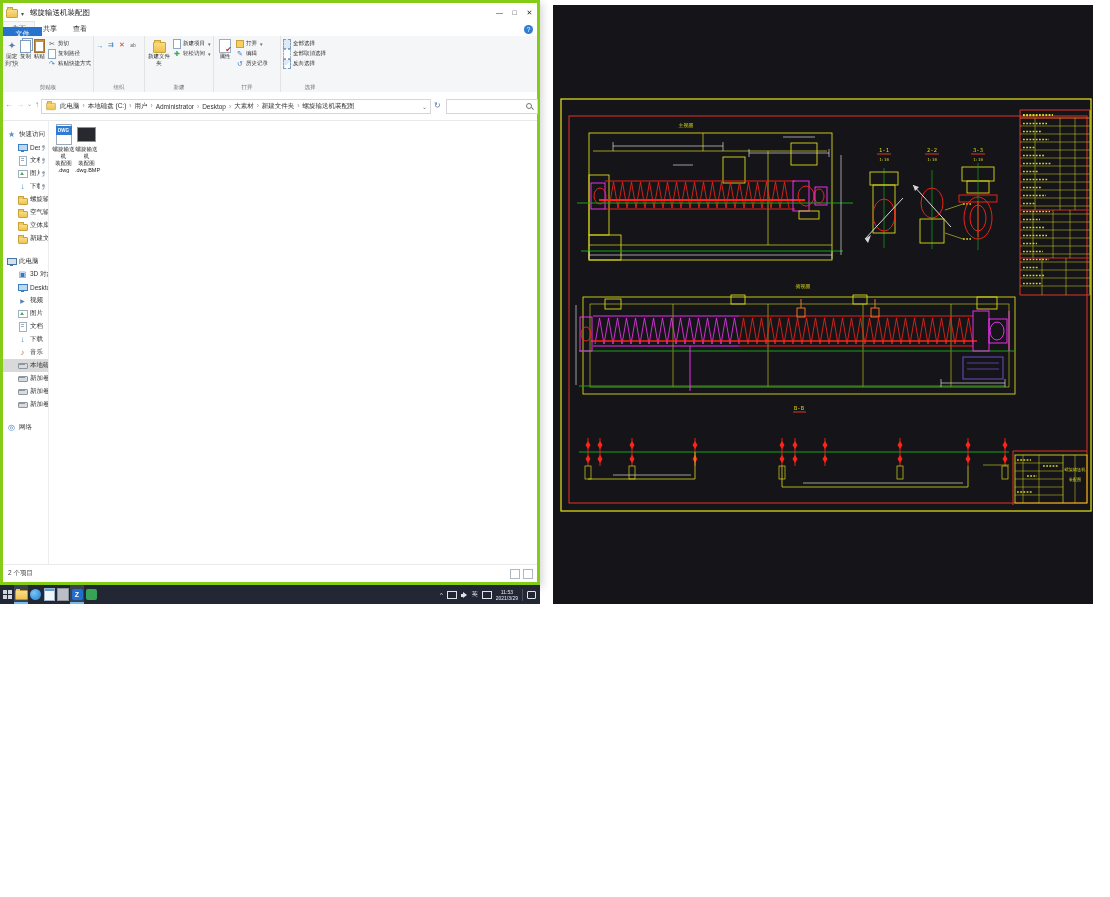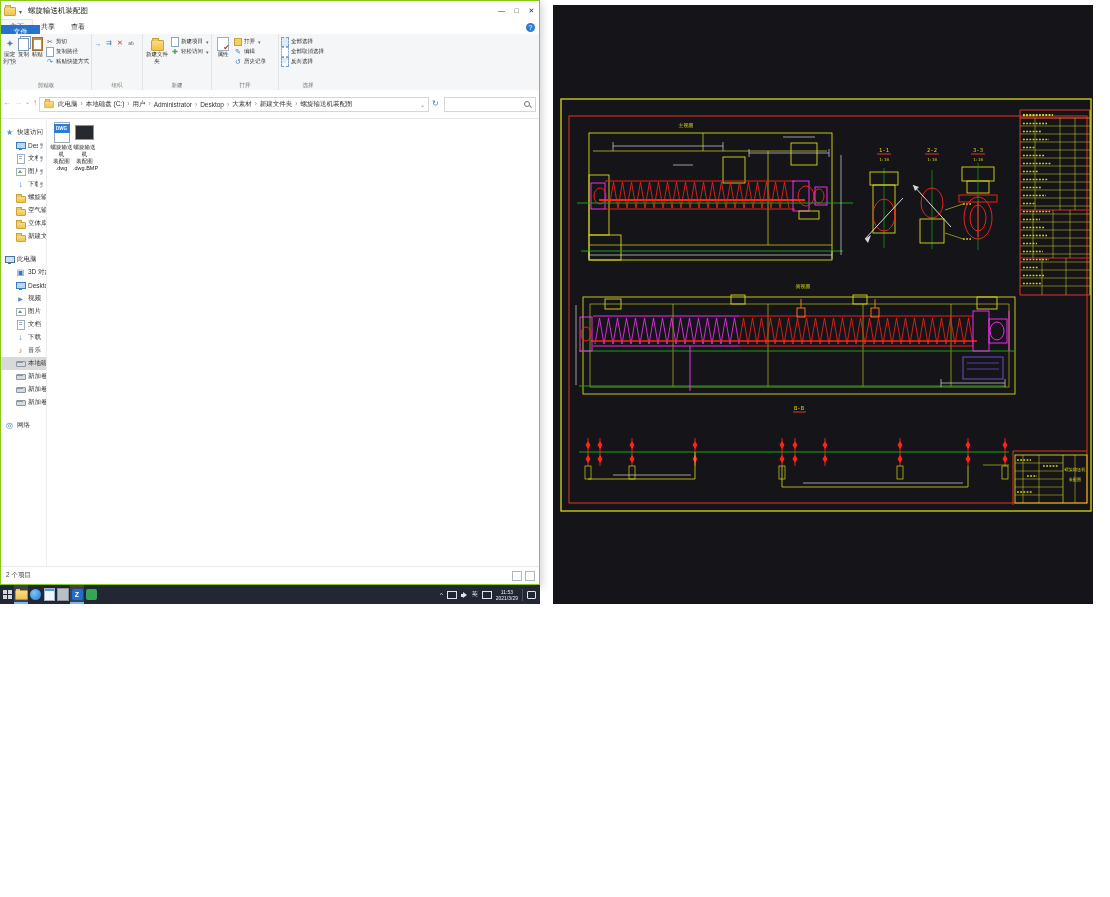--- a/index.html
+++ b/index.html
@@ -1,18 +1,18 @@
 <!DOCTYPE html>
 <html><head>
 <meta charset="utf-8">
 <style>
   html,body{margin:0;padding:0;}
   body{width:1110px;height:897px;position:relative;background:#fff;font-family:"Liberation Sans",sans-serif;outline:1px solid #c3c3c3;overflow:hidden;}
   
-  .explorer{position:absolute;left:0;top:0;width:540px;height:585px;background:#fff;border:1px solid #84cc16;box-sizing:border-box;box-shadow:2px 3px 8px rgba(0,0,0,.18);}
+  .explorer{position:absolute;left:0;top:0;width:540px;height:585px;background:#fff;border:3px solid #84cc16;box-sizing:border-box;box-shadow:2px 3px 8px rgba(0,0,0,.18);}
   .titlebar{position:absolute;left:0;top:0;right:0;height:20px;background:#fff;display:flex;align-items:center;padding-left:3px;}
   .qat{display:flex;align-items:center;gap:3px;}
   .mini-folder{width:10px;height:7px;background:linear-gradient(#f9dd84,#eec353);border:1px solid #c9a23a;border-radius:1px;position:relative;}
   .mini-folder::before{content:"";position:absolute;top:-3px;left:0;width:4px;height:2px;background:#eec85a;border:1px solid #c9a23a;border-bottom:none;}
   .qat-caret{font-size:6px;color:#555;}
   .win-title{font-size:7.5px;color:#222;margin-left:6px;white-space:nowrap;}
   .win-controls{position:absolute;right:0;top:0;display:flex;height:19px;}
   .win-btn{width:15px;height:19px;display:flex;align-items:center;justify-content:center;font-size:7px;color:#333;}
   
   .tabsrow{position:absolute;left:0;top:20px;right:0;height:13px;background:#fff;display:flex;align-items:flex-end;border-bottom:1px solid #f0f0f0;}

